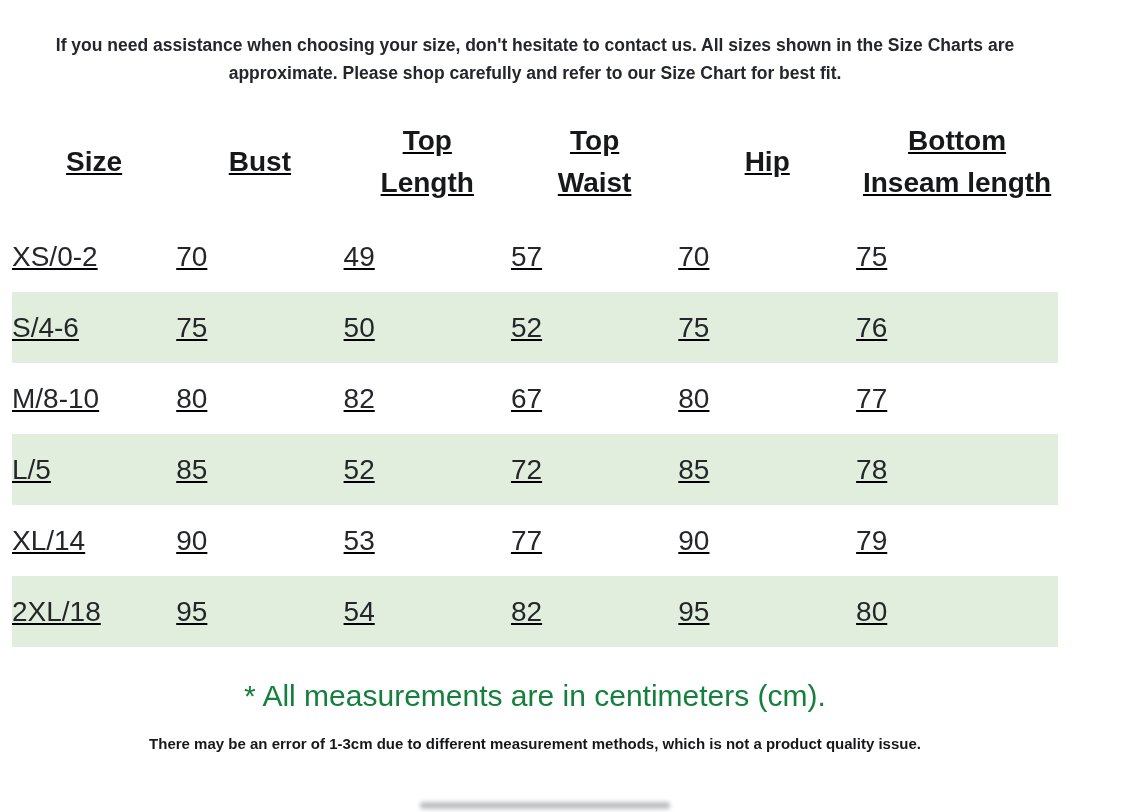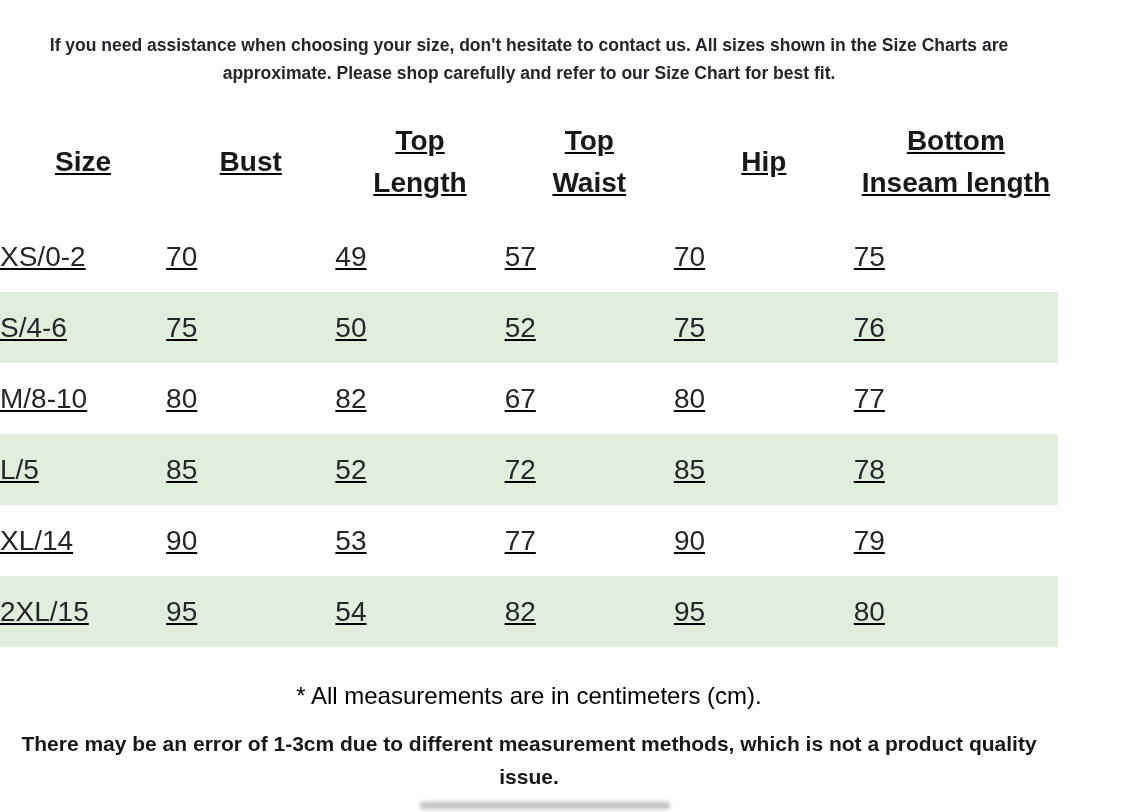--- a/index.html
+++ b/index.html
@@ -8,20 +8,21 @@
     padding: 0;
     background: #ffffff;
     font-family: "Liberation Sans", sans-serif;
   }
   .page {
     position: relative;
     width: 1058px;
     height: 812px;
     background: #ffffff;
     overflow: hidden;
+    padding-left: 12px;
   }
   .top-note {
     margin: 0 auto;
     padding-top: 31px;
     max-width: 1098px;
     text-align: center;
     font-size: 17.5px;
     font-weight: 600;
     line-height: 28px;
     color: #24262b;
@@ -52,30 +53,30 @@
     font-size: 28px;
     font-weight: 400;
     color: #24262a;
   }
   table.size-chart tbody tr:nth-child(even) {
     background: #e2eedd;
   }
   .units-note {
     margin: 30px 0 0;
     text-align: center;
-    font-size: 24px;
+    font-size: 30px;
     font-weight: 400;
-    color: #000000;
+    color: #15803d;
     line-height: 38px;
   }
   .error-note {
     margin: 12px auto 0;
     max-width: 1126px;
     text-align: center;
-    font-size: 21px;
+    font-size: 15px;
     font-weight: 600;
     line-height: 33px;
     color: #17181a;
   }
   .cutoff-fragment {
     position: absolute;
     left: 420px;
     bottom: 3px;
     width: 250px;
     height: 7px;
@@ -149,21 +150,21 @@
       </tr>
       <tr>
         <td>XL/14</td>
         <td>90</td>
         <td>53</td>
         <td>77</td>
         <td>90</td>
         <td>79</td>
       </tr>
       <tr>
-        <td>2XL/15</td>
+        <td>2XL/18</td>
         <td>95</td>
         <td>54</td>
         <td>82</td>
         <td>95</td>
         <td>80</td>
       </tr>
     </tbody>
   </table>
 
   <p class="units-note">* All measurements are in centimeters (cm).</p>

